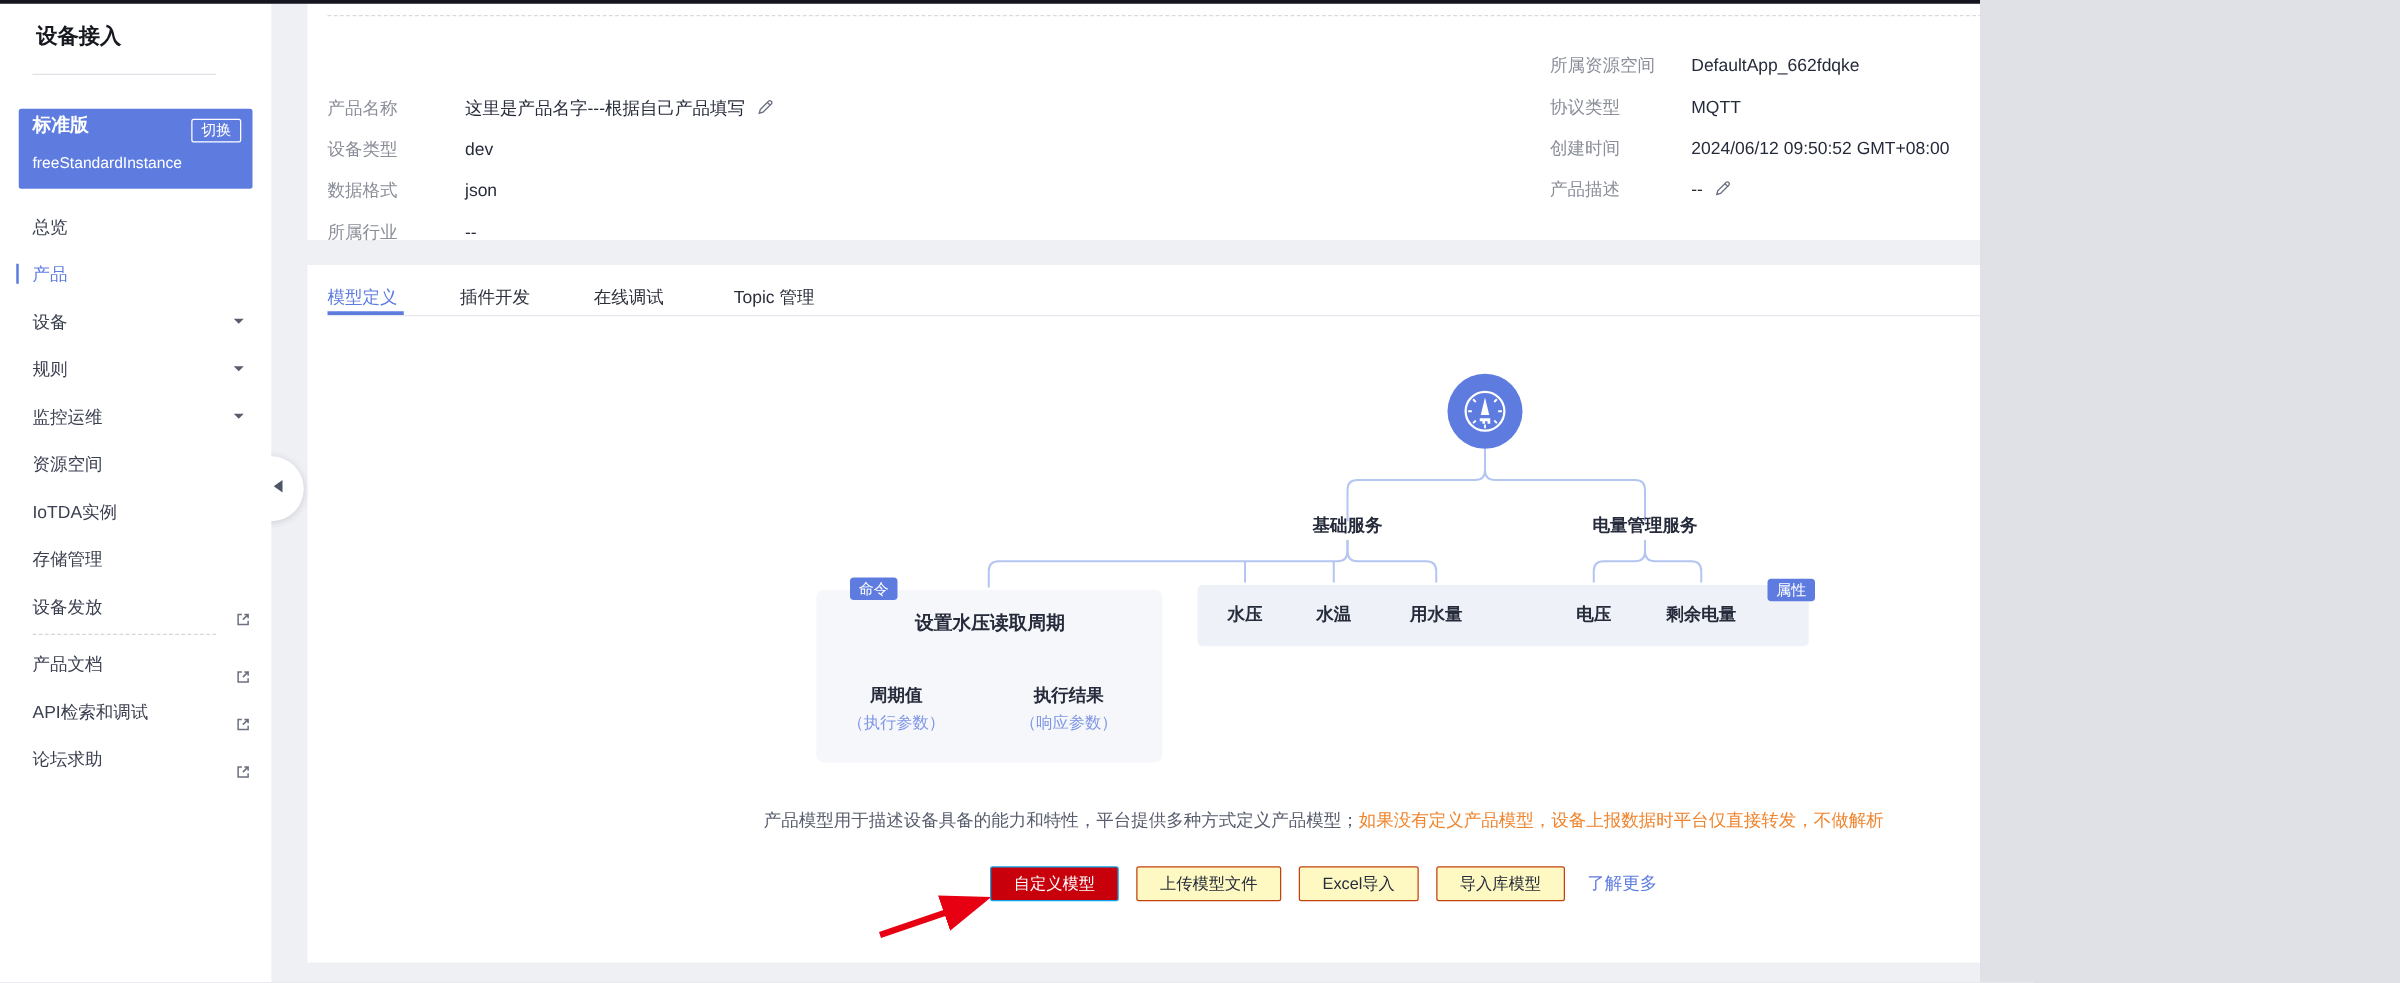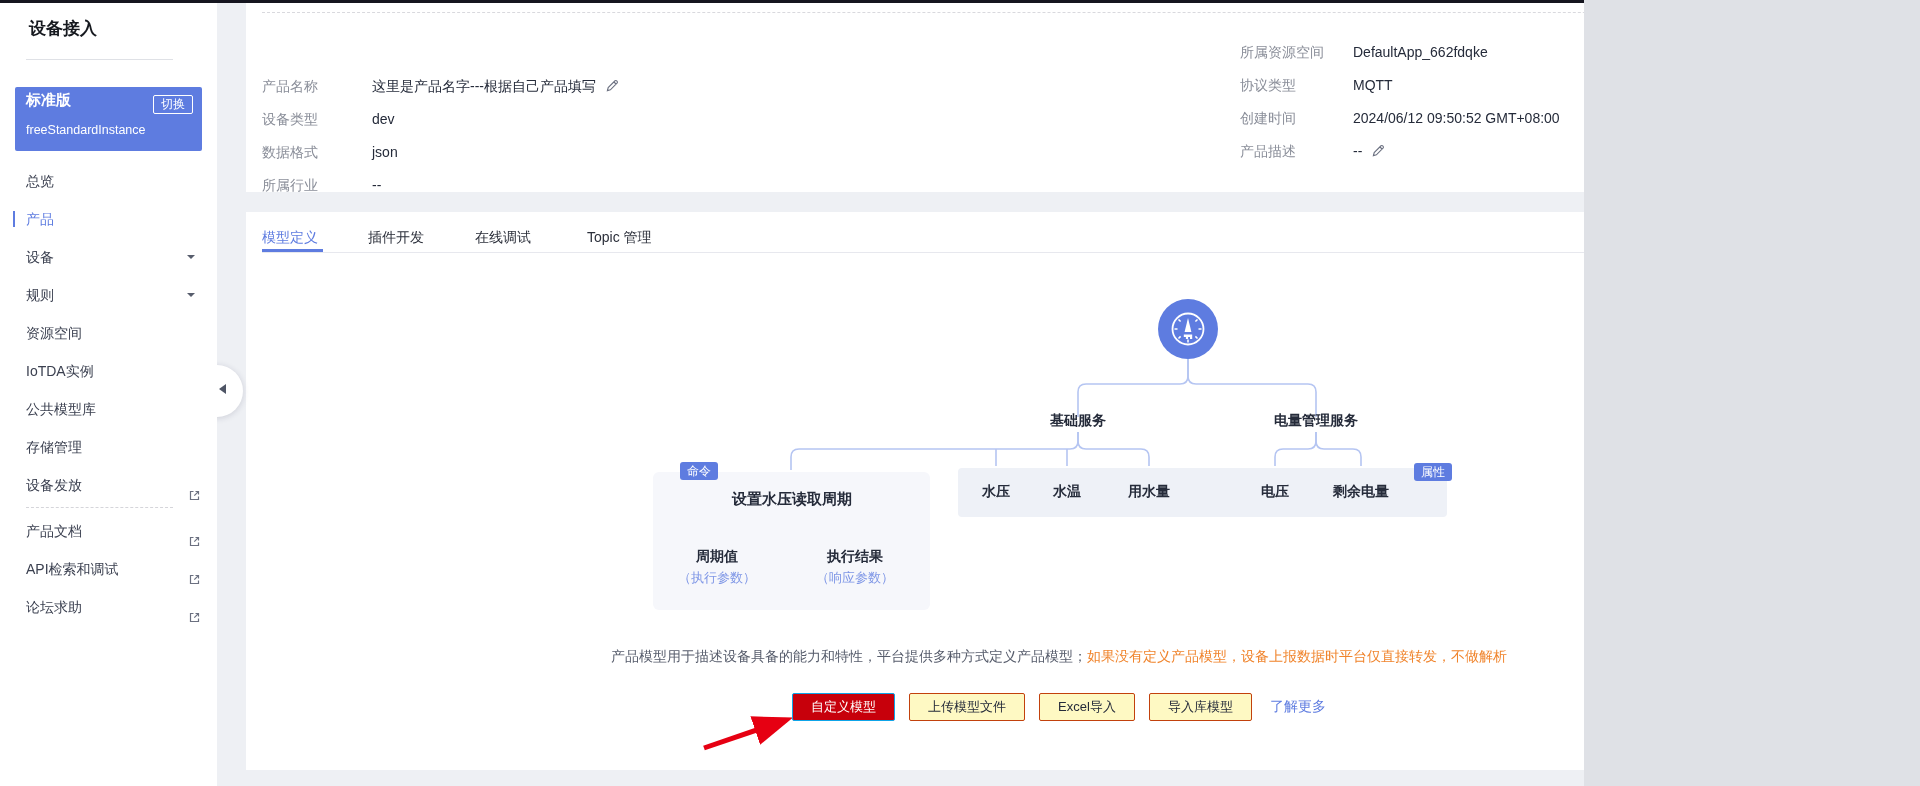--- a/index.html
+++ b/index.html
@@ -106,25 +106,26 @@
       <div class="nav-item active">
         <span class="active-bar"></span>
         <span class="nav-label">产品</span></div>
       <div class="nav-item">
         <span class="nav-label">设备</span>
         <span class="nav-caret"></span></div>
       <div class="nav-item">
         <span class="nav-label">规则</span>
         <span class="nav-caret"></span></div>
       <div class="nav-item">
+        <span class="nav-label">监控运维</span>
+        <span class="nav-caret"></span></div>
+      <div class="nav-item">
         <span class="nav-label">资源空间</span></div>
       <div class="nav-item">
         <span class="nav-label">IoTDA实例</span></div>
-      <div class="nav-item">
-        <span class="nav-label">公共模型库</span></div>
       <div class="nav-item">
         <span class="nav-label">存储管理</span></div>
       <div class="nav-item">
         <span class="nav-label">设备发放</span>
         <span class="nav-ext">
           <svg width="13" height="13" viewBox="0 0 13 13">
               <path d="M5.5 2.5 H2.5 V10.5 H10.5 V7.5 M7.5 2.5 H10.5 V5.5 M10.3 2.7 L6.3 6.7" fill="none" stroke="#6b7080" stroke-width="1.2"></path>
             </svg></span></div>
       <div class="nav-divider"></div>
       <div class="nav-item">

